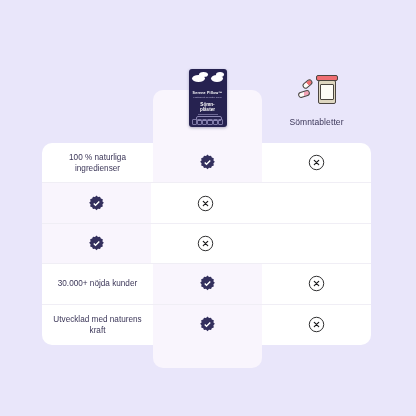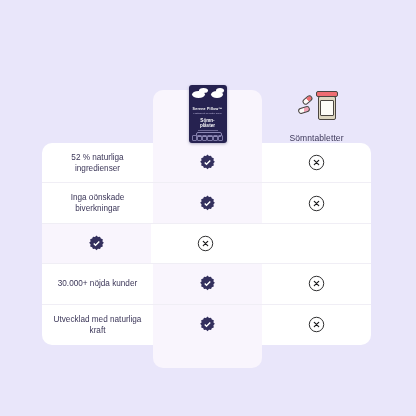--- a/index.html
+++ b/index.html
@@ -29,21 +29,21 @@
     height: 278px;
     background: #f9f5fd;
     border-radius: 10px;
     z-index: 1;
   }
 
   
   .header {
     position: absolute;
     left: 42px;
-    top: 48px;
+    top: 32px;
     width: 329px;
     height: 95px;
     z-index: 3;
     display: flex;
   }
   .header-col {
     display: flex;
     flex-direction: column;
     align-items: center;
     justify-content: flex-end;
@@ -297,37 +297,36 @@
         <div class="bottle-cap"></div>
       </div>
       <div class="competitor-name">Sömntabletter</div>
     </div>
 
   </div>
 
   <div class="card">
 
     <div class="row">
-      <div class="cell feature">52 % naturliga ingredienser</div>
-      <div class="cell ours">
-        <svg class="check-badge" viewBox="0 0 24 24">
-          <path fill="#34305e" d="M12 0.8l2.1 2.0 2.9-0.5 1.1 2.7 2.8 1.1-0.5 2.9 2.0 2.1-2.0 2.1 0.5 2.9-2.8 1.1-1.1 2.7-2.9-0.5-2.1 2.0-2.1-2.0-2.9 0.5-1.1-2.7-2.8-1.1 0.5-2.9-2.0-2.1 2.0-2.1-0.5-2.9 2.8-1.1 1.1-2.7 2.9 0.5z"></path>
-          <path fill="#ffffff" d="M10.6 15.9l-3.2-3.2 1.4-1.4 1.8 1.8 4.6-4.6 1.4 1.4z"></path>
-        </svg>
-      </div>
-      <div class="cell theirs">
-        <svg class="x-circle" viewBox="0 0 24 24">
-          <circle cx="12" cy="12" r="10.2" fill="none" stroke="#1d1d1f" stroke-width="1.3"></circle>
-          <path d="M8.9 8.9 L15.1 15.1 M15.1 8.9 L8.9 15.1" stroke="#1d1d1f" stroke-width="1.7" stroke-linecap="round"></path>
-        </svg>
-      </div>
-    </div>
-
-    <div class="row">
-      <div class="cell feature">Inga oönskade biverkningar</div>
+      <div class="cell feature">100 % naturliga ingredienser</div>
+      <div class="cell ours">
+        <svg class="check-badge" viewBox="0 0 24 24">
+          <path fill="#34305e" d="M12 0.8l2.1 2.0 2.9-0.5 1.1 2.7 2.8 1.1-0.5 2.9 2.0 2.1-2.0 2.1 0.5 2.9-2.8 1.1-1.1 2.7-2.9-0.5-2.1 2.0-2.1-2.0-2.9 0.5-1.1-2.7-2.8-1.1 0.5-2.9-2.0-2.1 2.0-2.1-0.5-2.9 2.8-1.1 1.1-2.7 2.9 0.5z"></path>
+          <path fill="#ffffff" d="M10.6 15.9l-3.2-3.2 1.4-1.4 1.8 1.8 4.6-4.6 1.4 1.4z"></path>
+        </svg>
+      </div>
+      <div class="cell theirs">
+        <svg class="x-circle" viewBox="0 0 24 24">
+          <circle cx="12" cy="12" r="10.2" fill="none" stroke="#1d1d1f" stroke-width="1.3"></circle>
+          <path d="M8.9 8.9 L15.1 15.1 M15.1 8.9 L8.9 15.1" stroke="#1d1d1f" stroke-width="1.7" stroke-linecap="round"></path>
+        </svg>
+      </div>
+    </div>
+
+    <div class="row">
       <div class="cell ours">
         <svg class="check-badge" viewBox="0 0 24 24">
           <path fill="#34305e" d="M12 0.8l2.1 2.0 2.9-0.5 1.1 2.7 2.8 1.1-0.5 2.9 2.0 2.1-2.0 2.1 0.5 2.9-2.8 1.1-1.1 2.7-2.9-0.5-2.1 2.0-2.1-2.0-2.9 0.5-1.1-2.7-2.8-1.1 0.5-2.9-2.0-2.1 2.0-2.1-0.5-2.9 2.8-1.1 1.1-2.7 2.9 0.5z"></path>
           <path fill="#ffffff" d="M10.6 15.9l-3.2-3.2 1.4-1.4 1.8 1.8 4.6-4.6 1.4 1.4z"></path>
         </svg>
       </div>
       <div class="cell theirs">
         <svg class="x-circle" viewBox="0 0 24 24">
           <circle cx="12" cy="12" r="10.2" fill="none" stroke="#1d1d1f" stroke-width="1.3"></circle>
           <path d="M8.9 8.9 L15.1 15.1 M15.1 8.9 L8.9 15.1" stroke="#1d1d1f" stroke-width="1.7" stroke-linecap="round"></path>
@@ -360,21 +359,21 @@
       </div>
       <div class="cell theirs">
         <svg class="x-circle" viewBox="0 0 24 24">
           <circle cx="12" cy="12" r="10.2" fill="none" stroke="#1d1d1f" stroke-width="1.3"></circle>
           <path d="M8.9 8.9 L15.1 15.1 M15.1 8.9 L8.9 15.1" stroke="#1d1d1f" stroke-width="1.7" stroke-linecap="round"></path>
         </svg>
       </div>
     </div>
 
     <div class="row">
-      <div class="cell feature">Utvecklad med naturliga kraft</div>
+      <div class="cell feature">Utvecklad med naturens kraft</div>
       <div class="cell ours">
         <svg class="check-badge" viewBox="0 0 24 24">
           <path fill="#34305e" d="M12 0.8l2.1 2.0 2.9-0.5 1.1 2.7 2.8 1.1-0.5 2.9 2.0 2.1-2.0 2.1 0.5 2.9-2.8 1.1-1.1 2.7-2.9-0.5-2.1 2.0-2.1-2.0-2.9 0.5-1.1-2.7-2.8-1.1 0.5-2.9-2.0-2.1 2.0-2.1-0.5-2.9 2.8-1.1 1.1-2.7 2.9 0.5z"></path>
           <path fill="#ffffff" d="M10.6 15.9l-3.2-3.2 1.4-1.4 1.8 1.8 4.6-4.6 1.4 1.4z"></path>
         </svg>
       </div>
       <div class="cell theirs">
         <svg class="x-circle" viewBox="0 0 24 24">
           <circle cx="12" cy="12" r="10.2" fill="none" stroke="#1d1d1f" stroke-width="1.3"></circle>
           <path d="M8.9 8.9 L15.1 15.1 M15.1 8.9 L8.9 15.1" stroke="#1d1d1f" stroke-width="1.7" stroke-linecap="round"></path>

